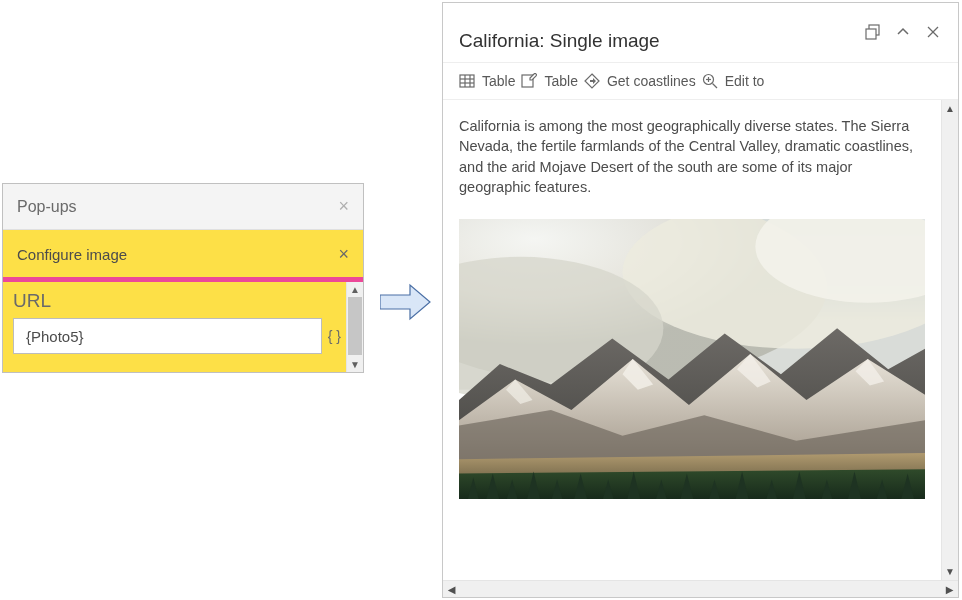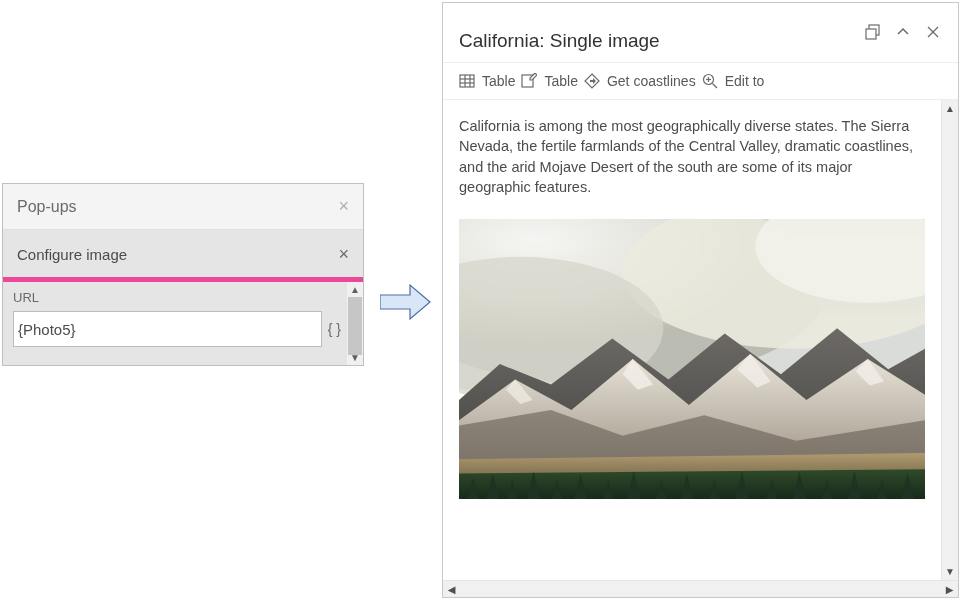--- a/index.html
+++ b/index.html
@@ -12,21 +12,21 @@
       color: #4c4c4c;
     }
 
     
     .popups-panel {
       position: absolute;
       left: 2px;
       top: 183px;
       width: 362px;
       border: 1px solid #c0c0c0;
-      background: #e5e5e5;
+      background: #fde047;
     }
     .popups-header {
       background: #f4f4f4;
       border-bottom: 1px solid #e0e0e0;
       padding: 12px 14px;
       display: flex;
       justify-content: space-between;
       align-items: center;
       font-size: 16px;
       color: #6a6a6a;
@@ -40,31 +40,31 @@
       border-bottom: 5px solid #ec4899;
       font-size: 15px;
       color: #4c4c4c;
     }
     .configure-row .x { color: #6a6a6a; font-size: 18px; font-weight: 300; cursor: pointer; }
     .url-area {
       position: relative;
       padding: 8px 22px 18px 10px;
     }
     .url-label {
-      font-size: 13px;
+      font-size: 19px;
       color: #6a6a6a;
       margin-bottom: 6px;
       display: block;
     }
     .url-row { display: flex; align-items: center; gap: 6px; }
     .url-input {
       flex: 1;
       height: 36px;
       border: 1px solid #bcbcbc;
-      padding: 0 4px;
+      padding: 0 12px;
       font-size: 15px;
       color: #4c4c4c;
       outline: none;
     }
     .braces-btn {
       font-size: 14px;
       color: #6a6a6a;
       cursor: pointer;
     }
     

